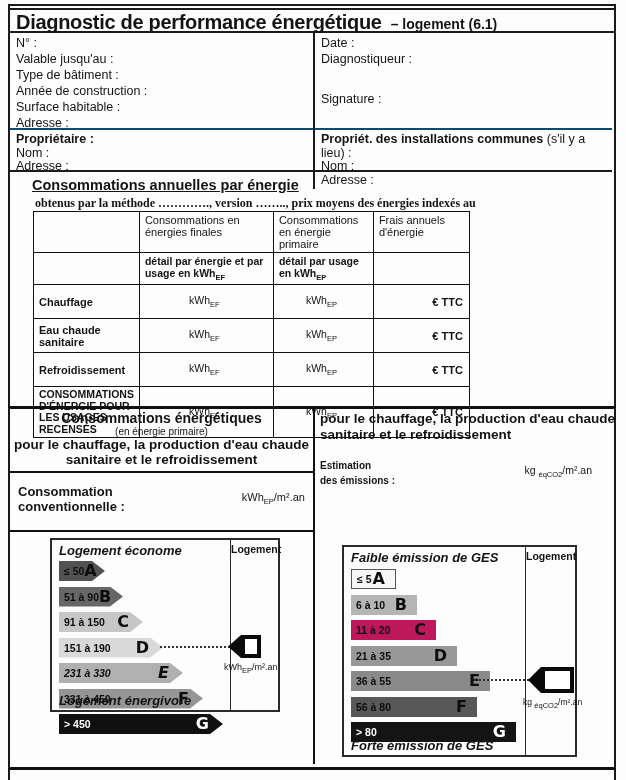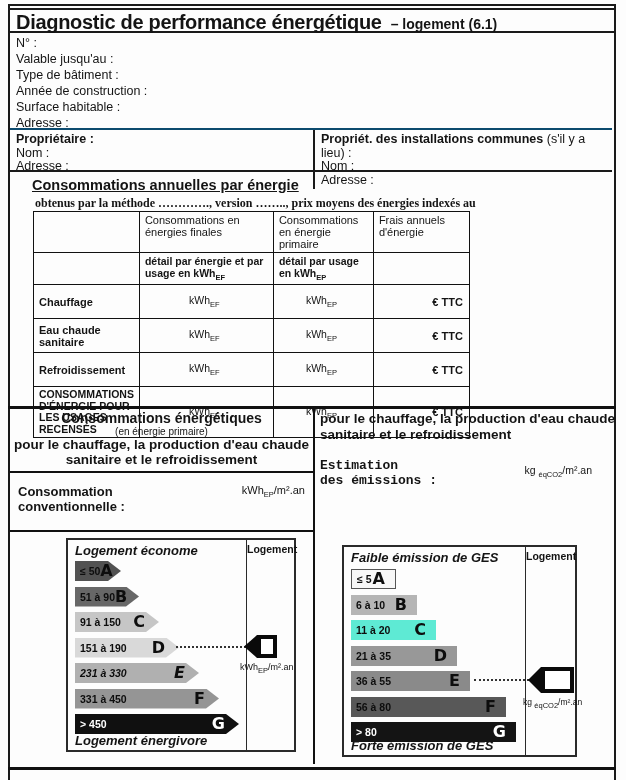--- a/index.html
+++ b/index.html
@@ -41,32 +41,32 @@
   sub { font-size:7.5px; }
   
   .thick-line { position:absolute; left:8px; width:608px; height:3px; background:#111; }
   .v-divider { position:absolute; left:313px; top:409px; height:355px; border-left:2px solid #111; }
   
   .energy-head { position:absolute; left:10px; top:411px; width:303px; }
   .eh-title { font-size:14px; font-weight:bold; text-align:center; line-height:15px; }
   .eh-sub { font-size:10px; text-align:center; line-height:11px; }
   .eh-scope { font-size:13.5px; font-weight:bold; text-align:center; line-height:15px; }
   .hr { border-top:2px solid #111; margin-top:4px; }
-  .conv-row { display:flex; align-items:flex-start; padding:11px 8px 12px 8px; }
+  .conv-row { display:flex; align-items:center; padding:11px 8px 12px 8px; }
   .conv-label { font-size:13px; font-weight:bold; }
   .conv-unit { font-size:11px; margin-left:34px; }
   .ges-head { position:absolute; left:316px; top:411px; width:300px; }
   .gh-title { font-size:14px; font-weight:bold; text-align:center; line-height:16px; }
   .gh-scope { font-size:13.5px; font-weight:bold; line-height:15.5px; padding-left:4px; }
   .estim-row { display:flex; justify-content:space-between; align-items:flex-end; margin-top:16px; padding:0 24px 0 4px; }
-  .estim-label { font-size:13px; font-weight:bold; line-height:15px;font-family:Liberation Mono, monospace; }
+  .estim-label { font-size:10px; font-weight:bold; line-height:15px; }
   .estim-unit { font-size:10.5px; padding-bottom:9px; }
   
   .chart-box { position:absolute; border:2px solid #2a2a2a; background:#fdfdfd; }
-  .chart-energy { left:66px; top:538px; width:230px; height:214px;padding-left:48px; }
+  .chart-energy { left:50px; top:538px; width:230px; height:174px;padding-left:48px; }
   .chart-ges { left:342px; top:545px; width:235px; height:212px; }
   .chart-header { position:absolute; left:7px; top:3px; font-size:13px; font-weight:bold; font-style:italic; }
   .chart-footer { position:absolute; left:7px; bottom:2px; font-size:13px; font-weight:bold; font-style:italic; }
   .col-divider { position:absolute; top:0; bottom:0; border-left:1.5px solid #2a2a2a; }
   .chart-energy .col-divider { left:178px; }
   .chart-ges .col-divider { left:181px; }
   .col-label { position:absolute; top:3px; font-size:10.5px; font-weight:bold; text-align:center; }
   .chart-energy .col-label { left:179px; width:48px; }
   .chart-ges .col-label { left:182px; width:50px; }
   .bars { position:absolute; left:7px; top:21px; }
@@ -105,20 +105,25 @@
   <div class="info-box">
     <div class="info-row info-top">
       <div class="cell-l">
         <div>N° :</div>
         <div>Valable jusqu'au :</div>
         <div>Type de bâtiment :</div>
         <div>Année de construction :</div>
         <div>Surface habitable :</div>
         <div>Adresse :</div>
       </div>
+      <div class="cell-r">
+        <div>Date :</div>
+        <div>Diagnostiqueur :</div>
+        <div class="sig-gap">Signature :</div>
+      </div>
     </div>
     <div class="info-row info-owner">
       <div class="cell-l">
         <div class="b">Propriétaire :</div>
         <div>Nom :</div>
         <div>Adresse :</div>
       </div>
       <div class="cell-r">
         <div><span class="b">Propriét. des installations communes</span><span> (s'il y a lieu) :</span></div>
         <div>Nom :</div>
@@ -251,33 +256,33 @@
     <div class="chart-header">Faible émission de GES</div>
     <div class="bars">
       <div class="gbar gbar-a" style="width: 45px; background: rgb(247, 247, 247); color: rgb(13, 13, 13);">
           <span class="range">≤ 5</span>
           <span class="letter">A</span>
         </div>
       <div class="gbar" style="width: 66px; background: rgb(181, 181, 181); color: rgb(13, 13, 13);">
           <span class="range">6 à 10</span>
           <span class="letter">B</span>
         </div>
-      <div class="gbar" style="width: 85px; background: #5eead4; color: rgb(13, 13, 13);">
+      <div class="gbar" style="width: 85px; background: #be185d; color: rgb(13, 13, 13);">
           <span class="range">11 à 20</span>
           <span class="letter">C</span>
         </div>
       <div class="gbar" style="width: 106px; background: rgb(152, 152, 152); color: rgb(13, 13, 13);">
           <span class="range">21 à 35</span>
           <span class="letter">D</span>
         </div>
-      <div class="gbar" style="width: 119px; background: rgb(138, 138, 138); color: rgb(13, 13, 13);">
+      <div class="gbar" style="width: 139px; background: rgb(138, 138, 138); color: rgb(13, 13, 13);">
           <span class="range">36 à 55</span>
           <span class="letter">E</span>
         </div>
-      <div class="gbar" style="width: 155px; background: rgb(88, 88, 88); color: rgb(13, 13, 13);">
+      <div class="gbar" style="width: 126px; background: rgb(88, 88, 88); color: rgb(13, 13, 13);">
           <span class="range">56 à 80</span>
           <span class="letter">F</span>
         </div>
       <div class="gbar" style="width: 165px; background: rgb(20, 20, 20); color: rgb(255, 255, 255);">
           <span class="range">&gt; 80</span>
           <span class="letter">G</span>
         </div>
     </div>
     <div class="chart-footer">Forte émission de GES</div>
     <div class="col-divider"></div>

